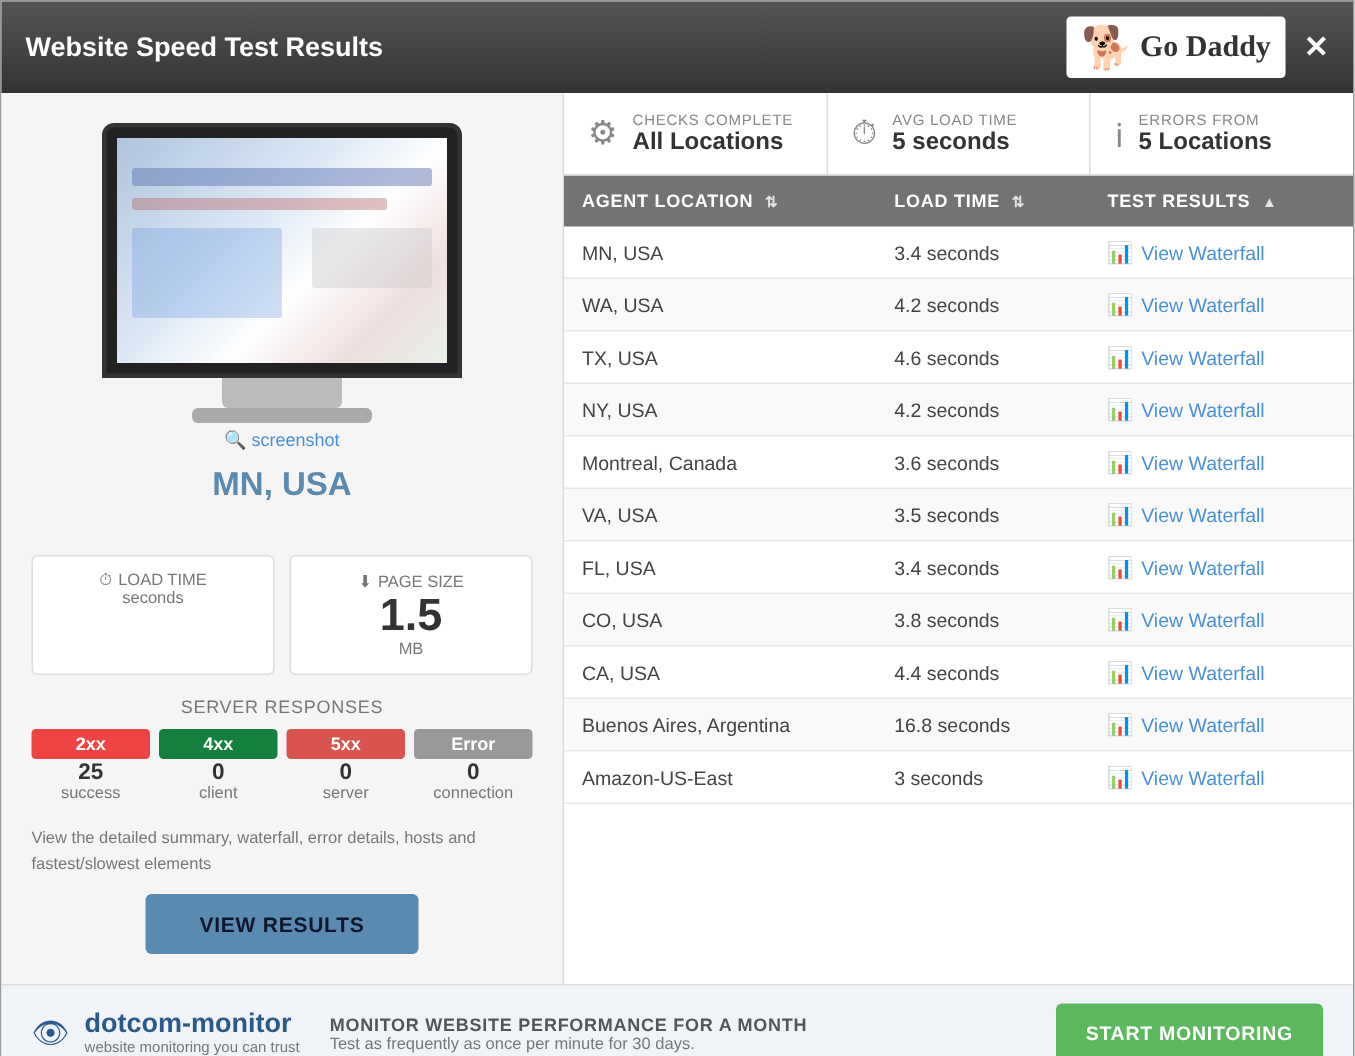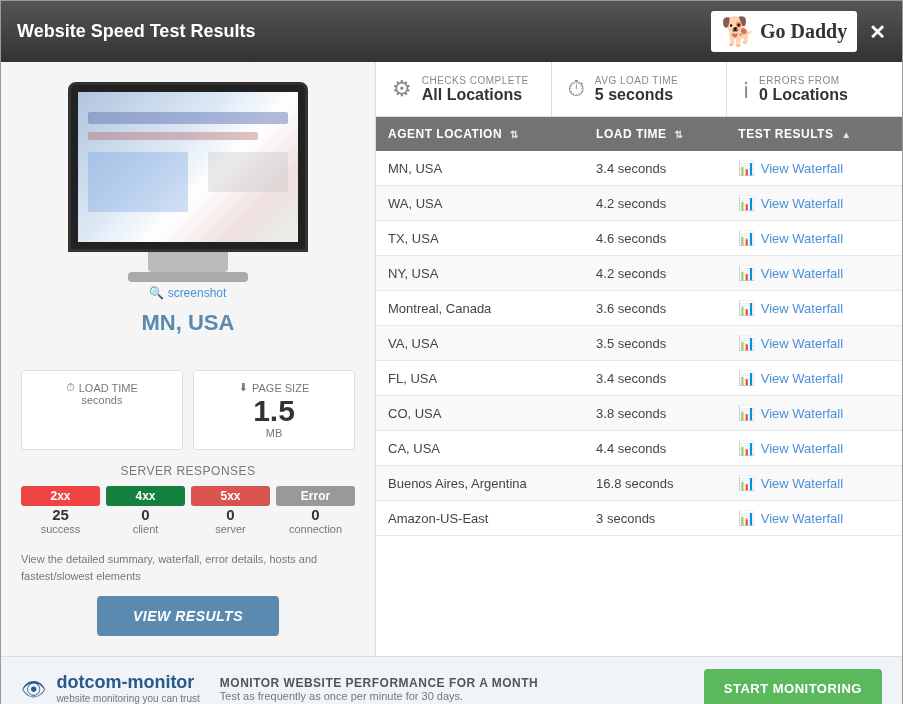--- a/index.html
+++ b/index.html
@@ -29,21 +29,21 @@
     .metric-value { font-size: 30px; font-weight: bold; color: #333; line-height: 1.1; }
     .metric-unit { font-size: 11px; color: #777; }
     .server-responses { padding: 0 20px; }
     .server-responses-title { font-size: 12px; color: #777; text-align: center; margin-bottom: 8px; letter-spacing: 0.5px; }
     .response-codes { display: flex; gap: 6px; margin-bottom: 4px; }
     .code-col { flex: 1; text-align: center; }
     .code-badge { padding: 3px 0; border-radius: 3px; color: #fff; font-size: 12px; font-weight: bold; }
     .code-count { font-size: 15px; font-weight: bold; color: #333; }
     .code-name { font-size: 11px; color: #777; }
     .description-text { font-size: 11px; color: #777; padding: 12px 20px; line-height: 1.5; }
-    .view-results-btn { display: block; margin: 0 auto 20px; background: #5a8ab0; color: #ffffff; border: none; padding: 12px 36px; font-size: 14px; font-weight: bold; border-radius: 4px; cursor: pointer; letter-spacing: 0.5px; font-style: italic; }
+    .view-results-btn { display: block; margin: 0 auto 20px; background: #5a8ab0; color: #0f172a; border: none; padding: 12px 36px; font-size: 14px; font-weight: bold; border-radius: 4px; cursor: pointer; letter-spacing: 0.5px; }
     .right-panel { flex: 1; display: flex; flex-direction: column; }
     .summary-bar { display: flex; border-bottom: 1px solid #ddd; background: #fff; }
     .summary-item { flex: 1; padding: 12px 16px; display: flex; align-items: center; gap: 10px; border-right: 1px solid #ddd; }
     .summary-item:last-child { border-right: none; }
     .summary-icon { font-size: 22px; color: #888; }
     .summary-text .summary-label { font-size: 10px; color: #888; letter-spacing: 0.5px; text-transform: uppercase; }
     .summary-text .summary-value { font-size: 16px; font-weight: bold; color: #333; }
     .table-container { flex: 1; overflow-y: auto; }
     table { width: 100%; border-collapse: collapse; }
     thead tr { background: #737373; color: #fff; }
@@ -169,21 +169,21 @@
           <span class="summary-icon">⏱</span>
           <div class="summary-text">
             <div class="summary-label">AVG LOAD TIME</div>
             <div class="summary-value">5 seconds</div>
           </div>
         </div>
         <div class="summary-item">
           <span class="summary-icon">ℹ</span>
           <div class="summary-text">
             <div class="summary-label">ERRORS FROM</div>
-            <div class="summary-value">0 Locations</div>
+            <div class="summary-value">5 Locations</div>
           </div>
         </div>
       </div>
 
       <div class="table-container">
         <table>
           <thead>
             <tr>
               <th>
                 <span>AGENT LOCATION</span>

